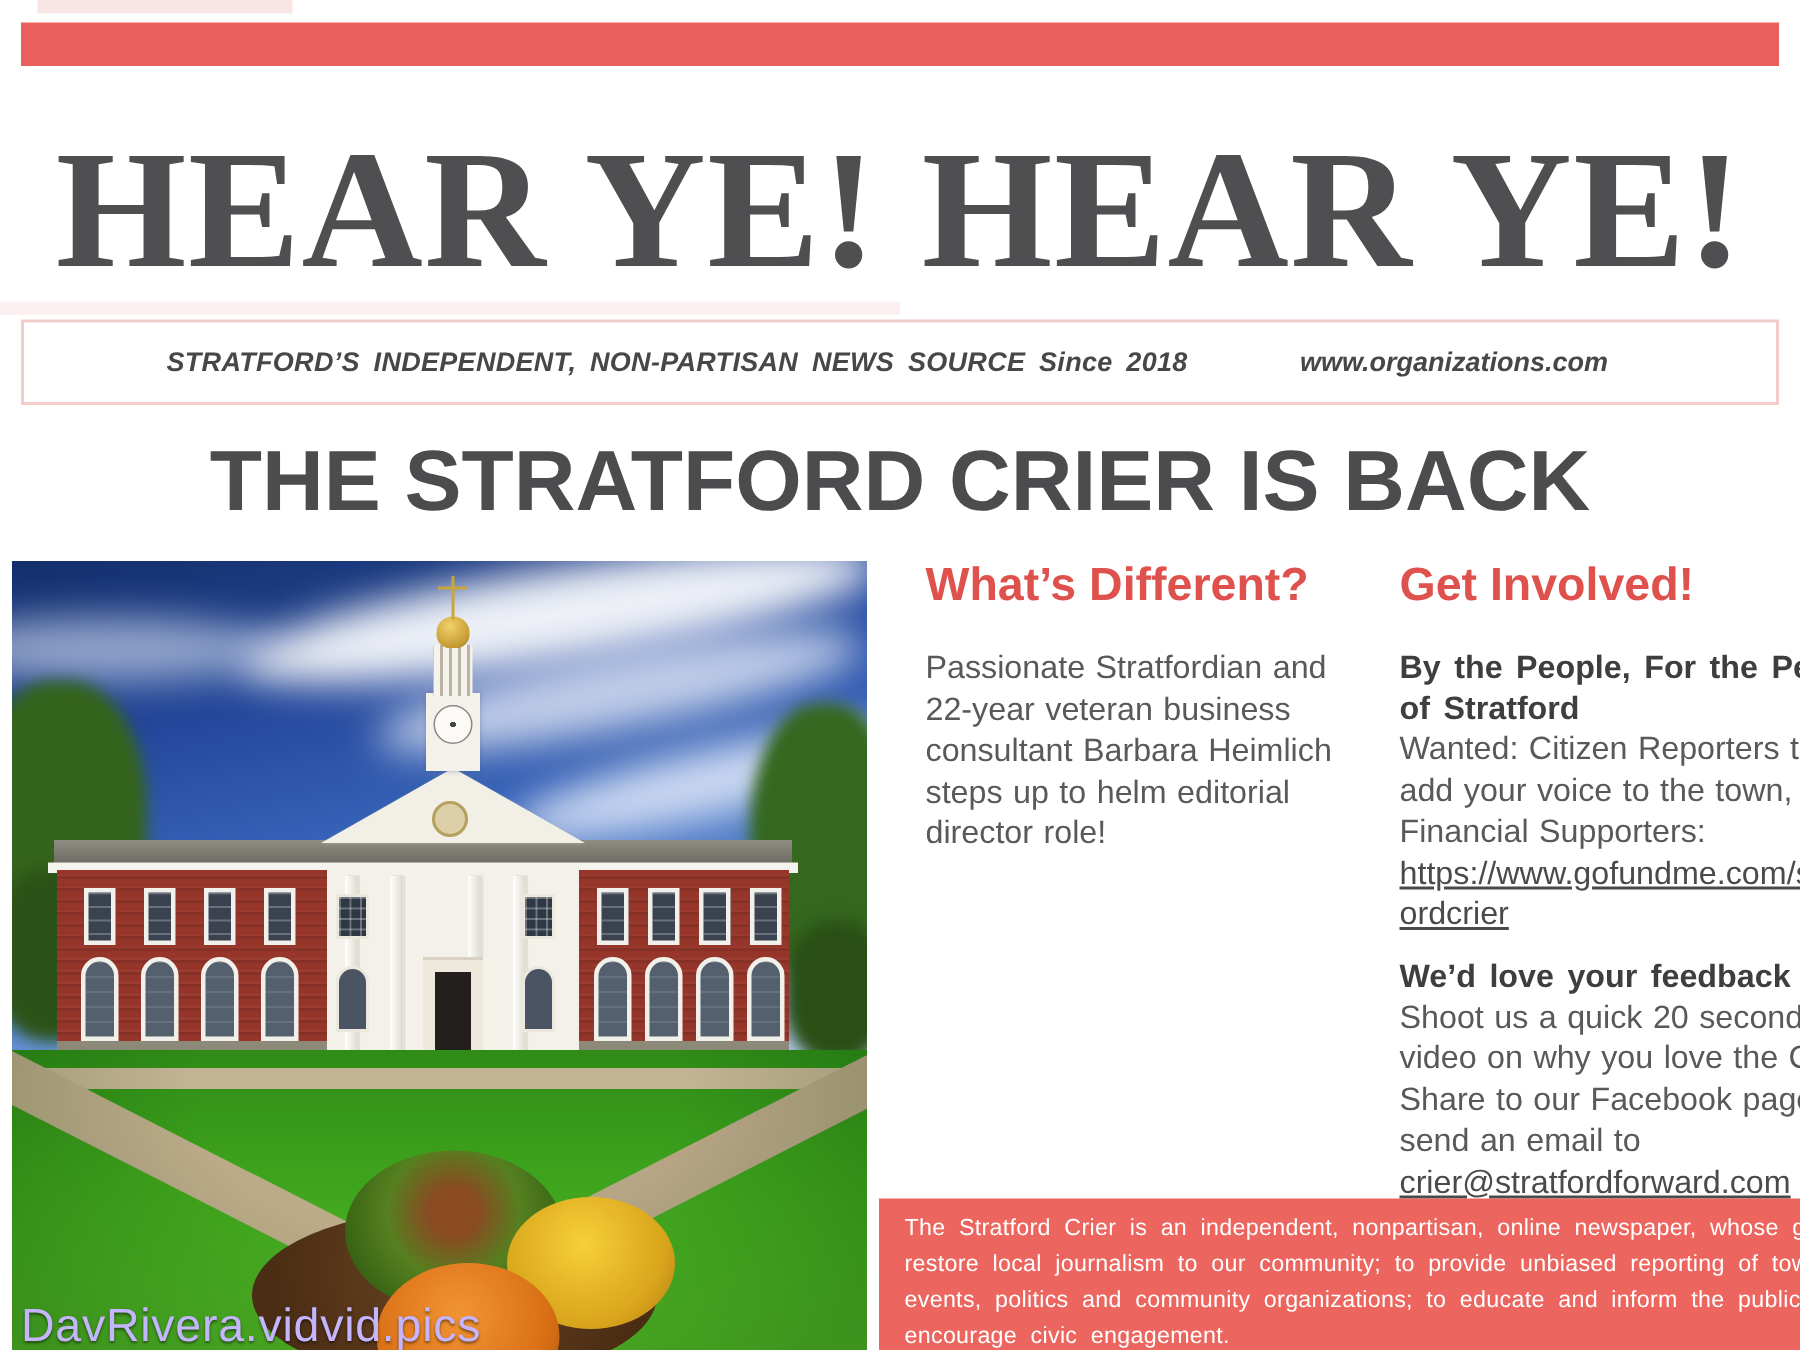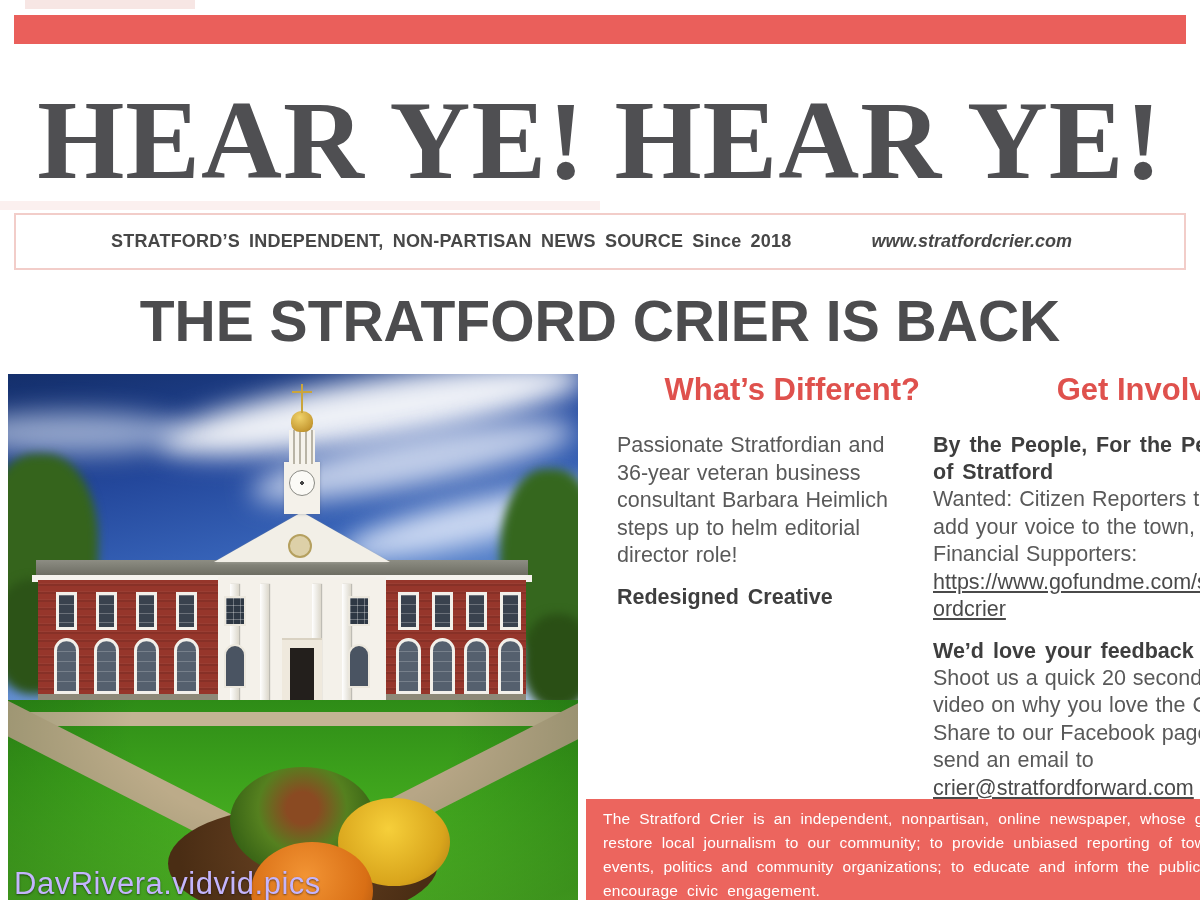--- a/index.html
+++ b/index.html
@@ -16,38 +16,38 @@
     font-family:"Liberation Serif",serif;font-weight:bold;font-size:112px;color:#4f4f52;
     text-align:center;white-space:nowrap;letter-spacing:1px;
   }
   .pre-box-strip{position:absolute;left:0;top:201px;width:600px;height:9px;background:#fbf0ef;}
   
   .tagline-box{
     position:absolute;left:14px;top:213px;width:1168px;height:53px;
     border:2px solid #f2cdc9;display:flex;align-items:center;background:#fff;
   }
   .tagline-text{
-    margin-left:95px;font-weight:bold;font-size:18px;color:#474747;
+    margin-left:95px;font-style:italic;font-weight:bold;font-size:18px;color:#474747;
     letter-spacing:.2px;word-spacing:4px;white-space:nowrap;
   }
   .tagline-site{
     margin-left:auto;margin-right:112px;font-style:italic;font-weight:bold;
     font-size:18px;color:#474747;white-space:nowrap;
   }
   
   .main-title{
     position:absolute;left:0;top:288px;width:1200px;text-align:center;
     font-weight:bold;font-size:57px;color:#4c4c4e;letter-spacing:0;white-space:nowrap;
   }
   
   .col{position:absolute;top:372px;}
   .col-mid{left:617px;width:303px;}
   .col-right{left:933px;width:320px;}
   .col h2{
-    margin:0 0 24px 0;font-size:31px;font-weight:bold;color:#df514d;letter-spacing:0;text-align:right;
+    margin:0 0 24px 0;font-size:31px;font-weight:bold;color:#df514d;letter-spacing:0;
   }
   .col h3{
     margin:0;font-size:21.5px;font-weight:bold;color:#3e3e3e;line-height:27px;word-spacing:3px;
   }
   .col p{
     margin:0;font-size:21.5px;color:#595959;line-height:27.5px;word-spacing:1px;
   }
   .col .sec2{margin-top:14px;}
   .col a{
     display:block;font-size:21.5px;color:#4a4a4a;line-height:27.5px;
@@ -129,21 +129,21 @@
 <body>
 
 <div class="top-pink-strip"></div>
 <div class="top-bar"></div>
 
 <div class="hear-ye">HEAR YE!  HEAR YE!</div>
 <div class="pre-box-strip"></div>
 
 <div class="tagline-box">
   <span class="tagline-text">STRATFORD’S INDEPENDENT,  NON-PARTISAN  NEWS SOURCE  Since 2018</span>
-  <span class="tagline-site">www.stratfordcrier.com</span>
+  <span class="tagline-site">www.organizations.com</span>
 </div>
 
 <div class="main-title">THE STRATFORD CRIER IS BACK</div>
 
 <div class="photo" id="photo">
   <div class="sky"></div>
   <div class="cloud c1"></div>
   <div class="cloud c2"></div>
   <div class="cloud c3"></div>
   <div class="cloud c4"></div>
@@ -198,23 +198,22 @@
     <div class="win-arch" style="left: 126px;"></div>
     <div class="win-arch" style="left: 166px;"></div>
     <div class="win-arch" style="left: 388px;"></div>
     <div class="win-arch" style="left: 422px;"></div>
     <div class="win-arch" style="left: 456px;"></div>
     <div class="win-arch" style="left: 490px;"></div>
   </div>
 
 <div class="col col-mid">
   <h2>What’s Different?</h2>
-  <p>Passionate Stratfordian and 36-year veteran business consultant Barbara Heimlich steps up to helm editorial director role!</p>
+  <p>Passionate Stratfordian and 22-year veteran business consultant Barbara Heimlich steps up to helm editorial director role!</p>
   <div class="sec2">
-    <h3>Redesigned Creative</h3>
   </div>
 </div>
 
 <div class="col col-right">
   <h2>Get Involved!</h2>
   <h3>By the People, For the People of Stratford</h3>
   <p>Wanted: Citizen Reporters to add your voice to the town, and Financial Supporters:</p>
   <a>https://www.gofundme.com/stratfordcrier</a>
   <div class="sec2">
     <h3>We’d love your feedback</h3>

